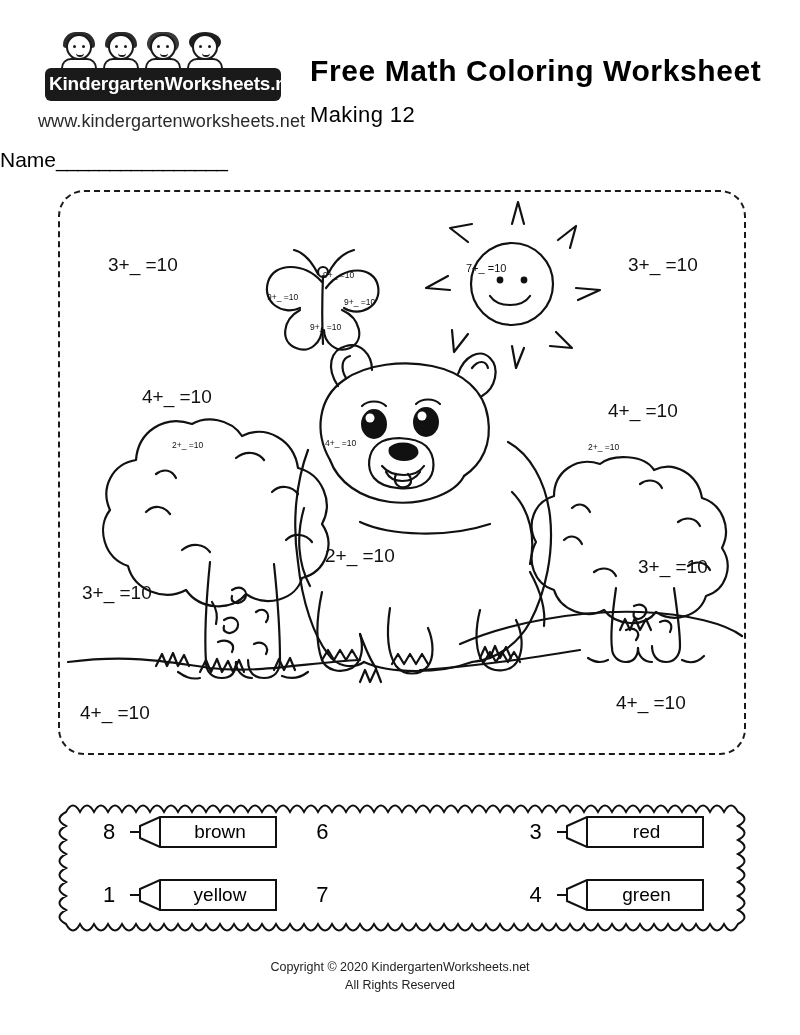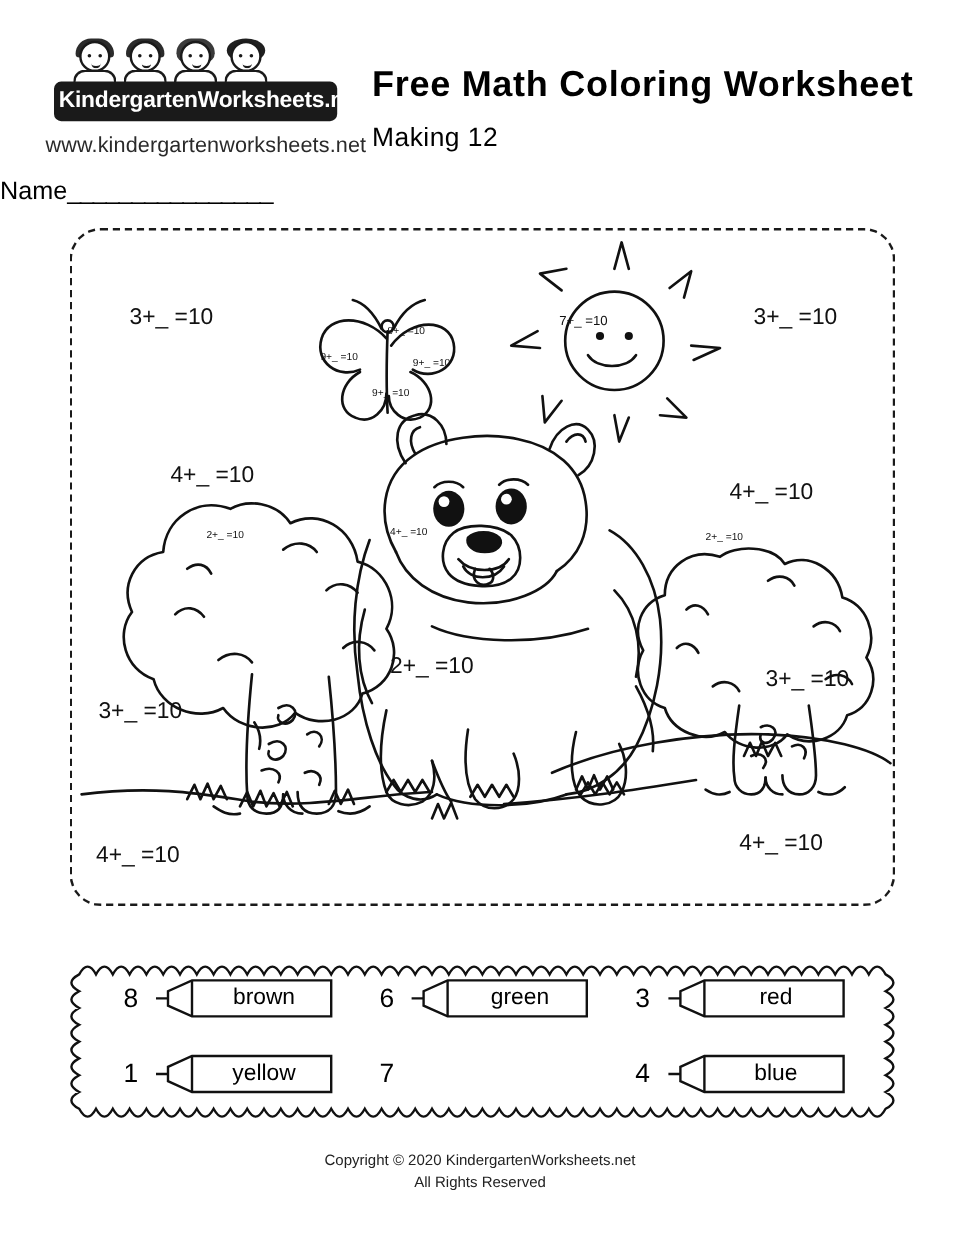--- a/index.html
+++ b/index.html
@@ -509,28 +509,20 @@
             <path d="M32 2 L148 2 L148 32 L32 32 L12 23 L12 11 Z" fill="none" stroke="#111111" stroke-width="2"></path>
             <path d="M32 2 L32 32" fill="none" stroke="#111111" stroke-width="2"></path>
             <path d="M12 17 L2 17" fill="none" stroke="#111111" stroke-width="2"></path>
           </svg>
           <div class="crayon-label">brown</div>
         </div>
       </div>
 
       <div class="key-cell">
         <div class="key-num">6</div>
-        <div class="crayon">
-          <svg width="150" height="34" viewBox="0 0 150 34">
-            <path d="M32 2 L148 2 L148 32 L32 32 L12 23 L12 11 Z" fill="none" stroke="#111111" stroke-width="2"></path>
-            <path d="M32 2 L32 32" fill="none" stroke="#111111" stroke-width="2"></path>
-            <path d="M12 17 L2 17" fill="none" stroke="#111111" stroke-width="2"></path>
-          </svg>
-          <div class="crayon-label">green</div>
-        </div>
       </div>
 
       <div class="key-cell">
         <div class="key-num">3</div>
         <div class="crayon">
           <svg width="150" height="34" viewBox="0 0 150 34">
             <path d="M32 2 L148 2 L148 32 L32 32 L12 23 L12 11 Z" fill="none" stroke="#111111" stroke-width="2"></path>
             <path d="M32 2 L32 32" fill="none" stroke="#111111" stroke-width="2"></path>
             <path d="M12 17 L2 17" fill="none" stroke="#111111" stroke-width="2"></path>
           </svg>
@@ -555,21 +547,21 @@
       </div>
 
       <div class="key-cell">
         <div class="key-num">4</div>
         <div class="crayon">
           <svg width="150" height="34" viewBox="0 0 150 34">
             <path d="M32 2 L148 2 L148 32 L32 32 L12 23 L12 11 Z" fill="none" stroke="#111111" stroke-width="2"></path>
             <path d="M32 2 L32 32" fill="none" stroke="#111111" stroke-width="2"></path>
             <path d="M12 17 L2 17" fill="none" stroke="#111111" stroke-width="2"></path>
           </svg>
-          <div class="crayon-label">blue</div>
+          <div class="crayon-label">green</div>
         </div>
       </div>
 
     </div>
   </div>
 
   <div class="footer">
     <div>Copyright © 2020 KindergartenWorksheets.net</div>
     <div>All Rights Reserved</div>
   </div>

